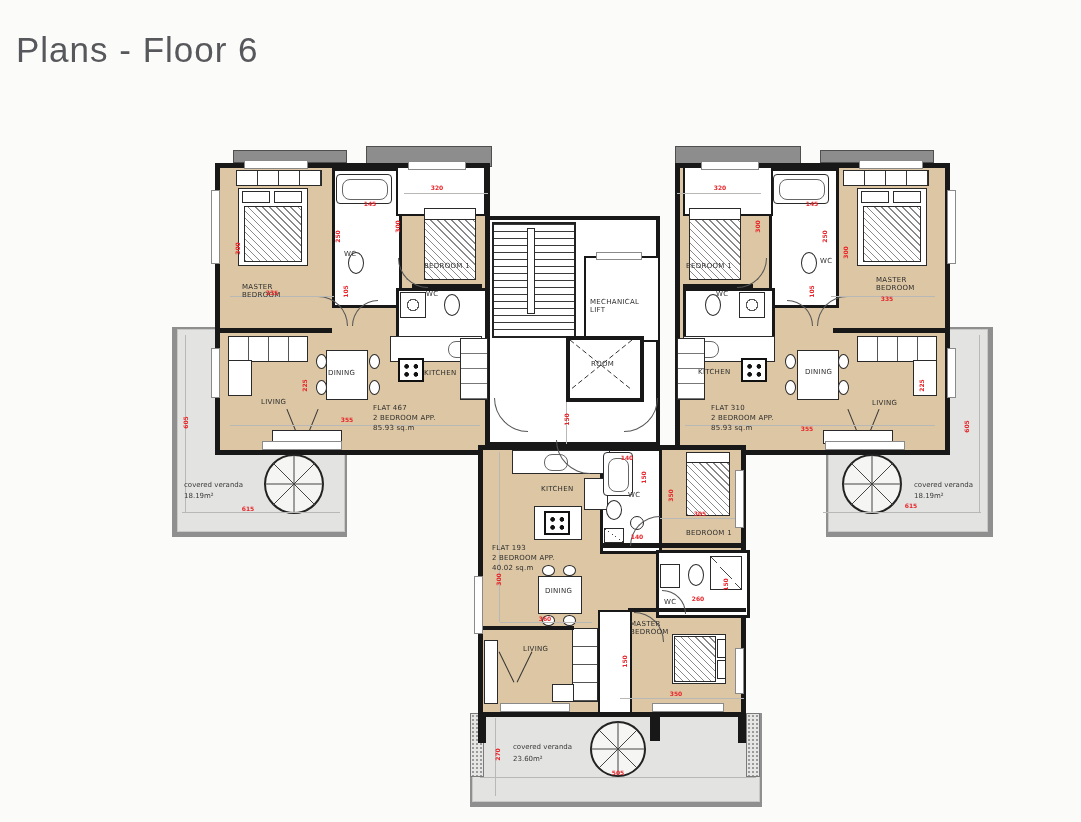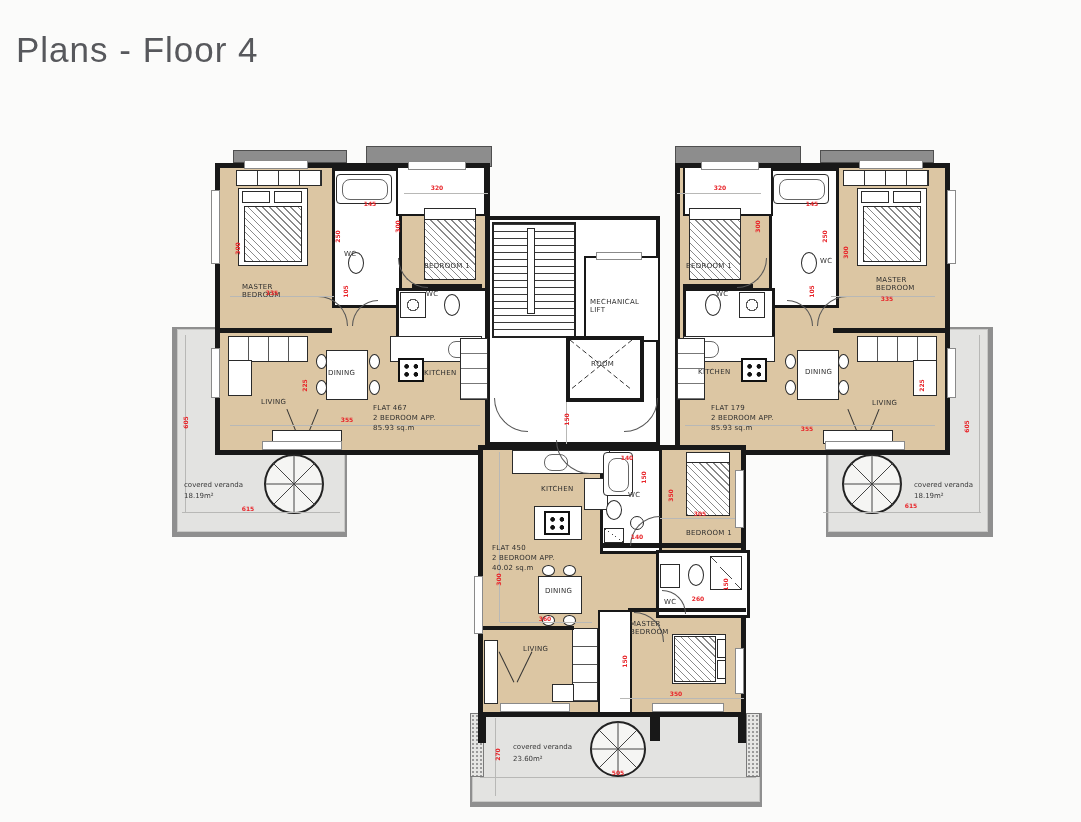--- a/index.html
+++ b/index.html
@@ -51,21 +51,21 @@
   .fblk{position:absolute;font-size:7px;line-height:10px;color:#2e2e2e;letter-spacing:0.2px;z-index:8;white-space:nowrap;}
   .vlbl{position:absolute;font-size:7px;line-height:8px;color:#3a3a3a;z-index:8;white-space:nowrap;}
   .dim{position:absolute;font-size:6px;line-height:7px;color:#e8252a;width:24px;margin-left:-12px;margin-top:-3px;
        text-align:center;z-index:9;font-weight:bold;}
   .dim.v{transform:rotate(-90deg);}
   .z3{z-index:3;}.z4{z-index:4;}
 </style>
 </head>
 <body>
 
-<div id="title">Plans - Floor 4</div>
+<div id="title">Plans - Floor 6</div>
 
 <div class="veranda" style="left:172px;top:327px;width:168px;height:203px;border-left-width:5px;border-bottom-width:5px;"></div>
 <div class="veranda" style="left:826px;top:327px;width:160px;height:203px;border-right-width:5px;border-bottom-width:5px;"></div>
 <div class="veranda" style="left:470px;top:713px;width:288px;height:87px;border-bottom-width:5px;"></div>
 <div class="stipple" style="left:470px;top:713px;width:12px;height:62px;"></div>
 <div class="stipple" style="left:746px;top:713px;width:12px;height:62px;"></div>
 <div class="wall" style="left:478px;top:713px;width:8px;height:30px;"></div>
 <div class="wall" style="left:650px;top:713px;width:10px;height:28px;"></div>
 <div class="wall" style="left:738px;top:713px;width:8px;height:30px;"></div>
 
@@ -292,34 +292,34 @@
 </div>
 
 <div class="rlbl" style="left:686px;top:262px;white-space:nowrap;">BEDROOM 1</div>
 <div class="rlbl" style="left:820px;top:257px;">WC</div>
 <div class="rlbl" style="left:716px;top:290px;">WC</div>
 <div class="rlbl" style="left:876px;top:276px;width:56px;">MASTER BEDROOM</div>
 <div class="rlbl" style="left:698px;top:368px;">KITCHEN</div>
 <div class="rlbl" style="left:805px;top:368px;">DINING</div>
 <div class="rlbl" style="left:872px;top:399px;">LIVING</div>
 <div class="fblk" style="left:711px;top:403px;">
-  <div>FLAT 179</div>
+  <div>FLAT 310</div>
   <div>2 BEDROOM APP.</div>
   <div>85.93 sq.m</div>
 </div>
 
 <div class="rlbl" style="left:541px;top:485px;">KITCHEN</div>
 <div class="rlbl" style="left:628px;top:491px;">WC</div>
 <div class="rlbl" style="left:686px;top:529px;white-space:nowrap;">BEDROOM 1</div>
 <div class="rlbl" style="left:545px;top:587px;">DINING</div>
 <div class="rlbl" style="left:523px;top:645px;">LIVING</div>
 <div class="rlbl" style="left:630px;top:620px;width:56px;">MASTER BEDROOM</div>
 <div class="rlbl" style="left:664px;top:598px;">WC</div>
 <div class="fblk" style="left:492px;top:543px;">
-  <div>FLAT 450</div>
+  <div>FLAT 193</div>
   <div>2 BEDROOM APP.</div>
   <div>40.02 sq.m</div>
 </div>
 
 <div class="rlbl" style="left:590px;top:298px;width:64px;">MECHANICAL LIFT</div>
 <div class="rlbl" style="left:591px;top:360px;z-index:5;">ROOM</div>
 
 <div class="vlbl" style="left:184px;top:481px;">covered veranda</div>
 <div class="vlbl" style="left:184px;top:492px;">18.19m²</div>
 <div class="vlbl" style="left:914px;top:481px;">covered veranda</div>

